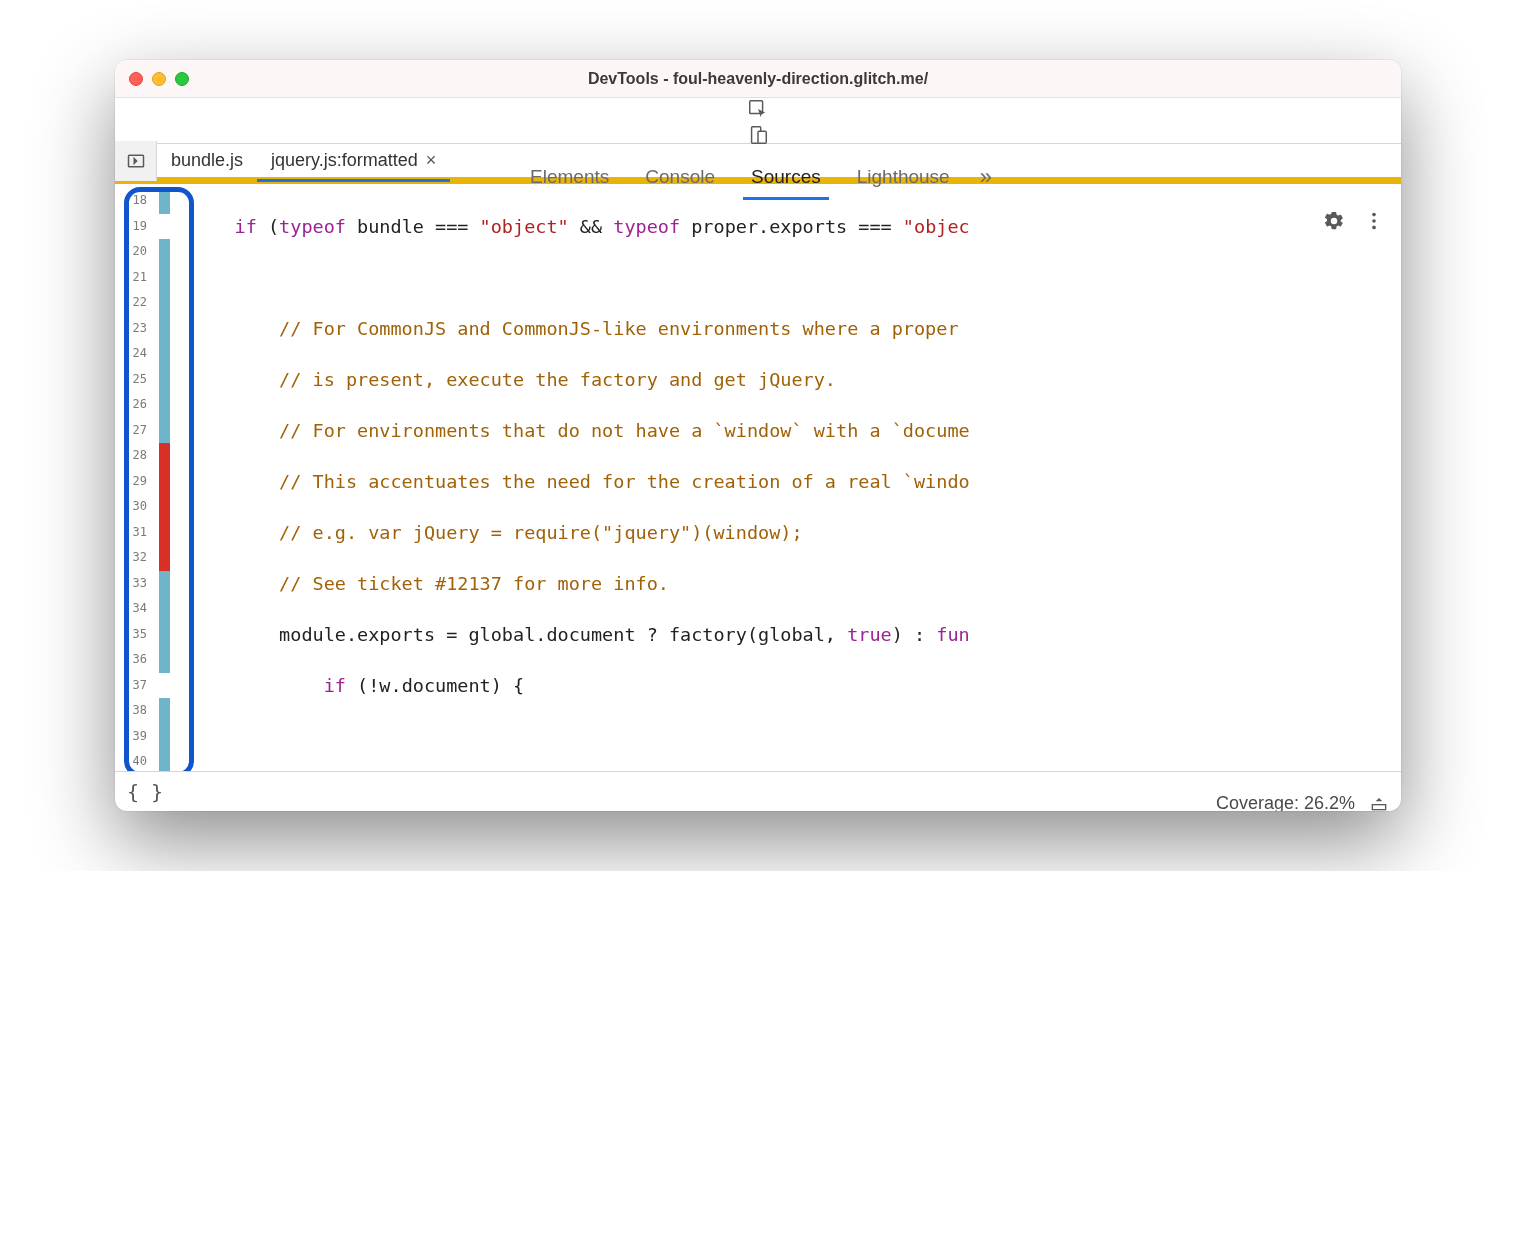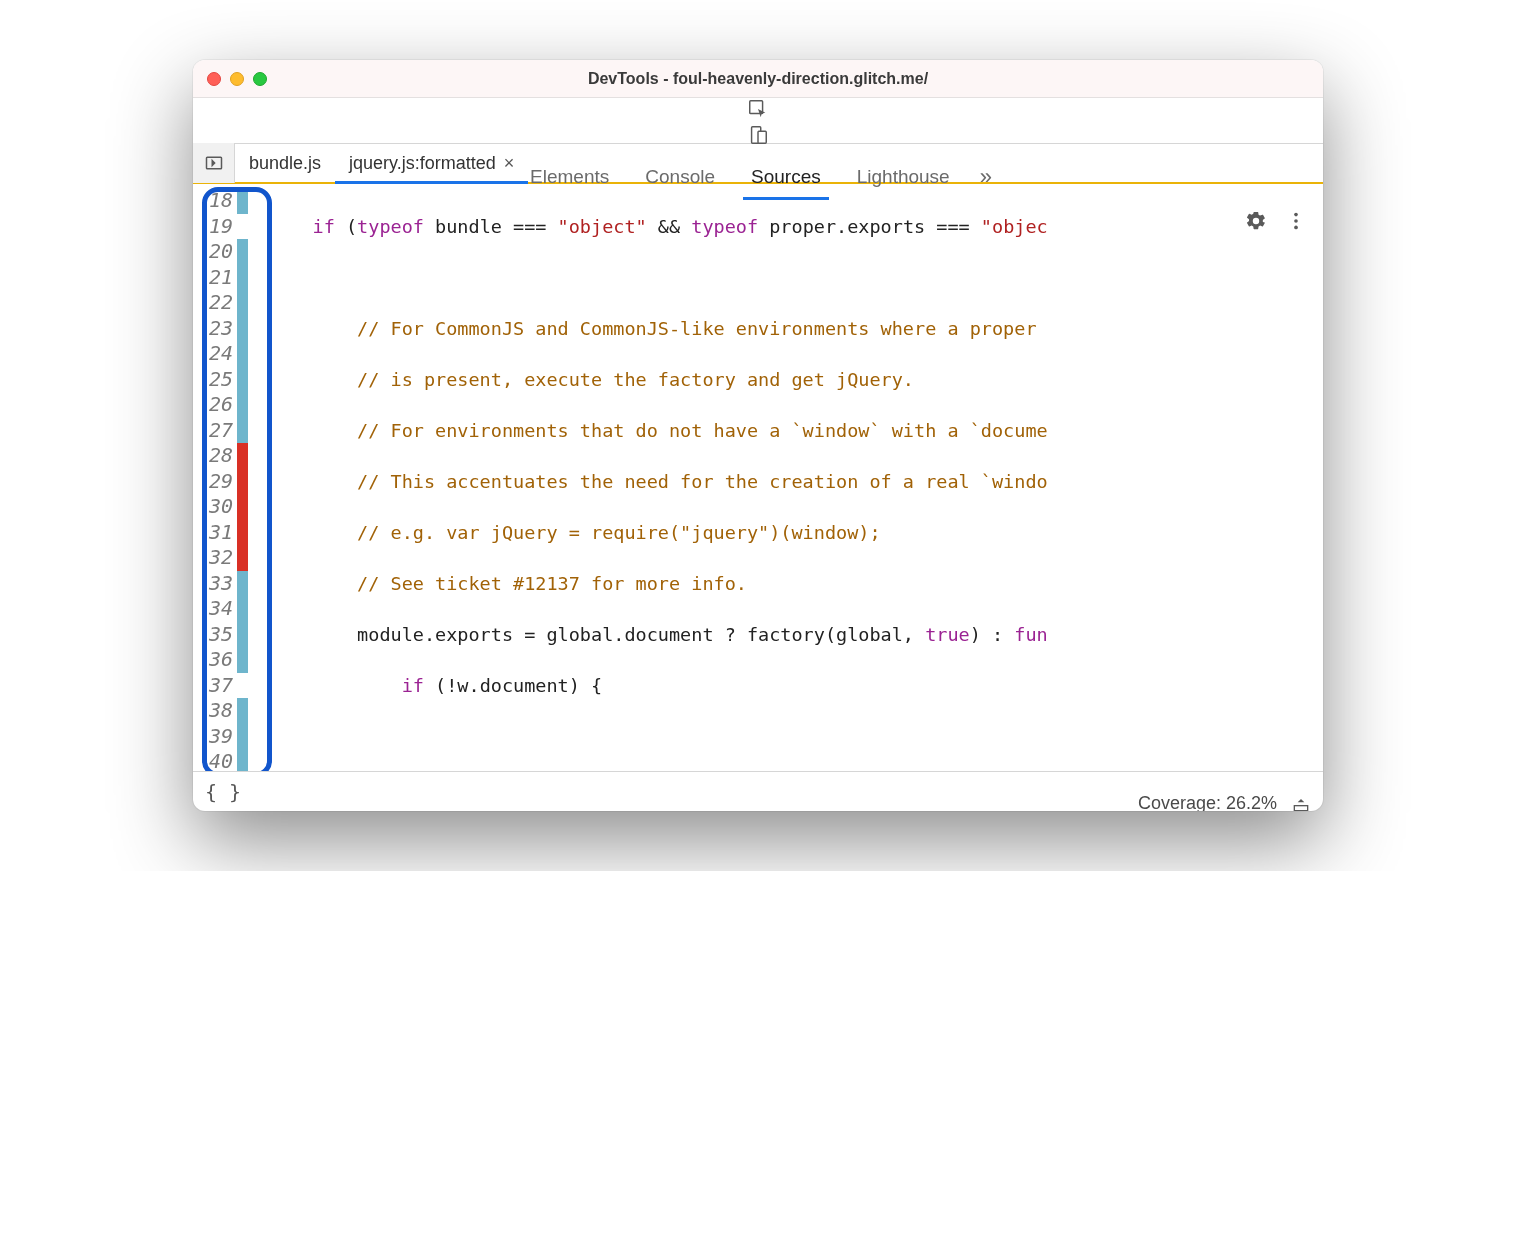--- a/index.html
+++ b/index.html
@@ -4,21 +4,21 @@
 <style>
 * { margin: 0; padding: 0; box-sizing: border-box; }
 body {
   font-family: -apple-system, BlinkMacSystemFont, "Segoe UI", Helvetica, Arial, sans-serif;
   background: #fff;
   padding: 60px;
   display: flex;
   justify-content: center;
 }
 .window {
-  width: 1130px;
+  width: 1286px;
   background: #fff;
   border-radius: 12px;
   box-shadow: 0 30px 80px rgba(0,0,0,0.45), 0 0 0 1px rgba(0,0,0,0.05);
   overflow: hidden;
 }
 .titlebar {
   height: 38px;
   background: #fdf6f6;
   display: flex;
   align-items: center;
@@ -73,21 +73,21 @@
   position: absolute;
   bottom: 0; left: 10px; right: 10px;
   height: 3px; background: #1a73e8;
 }
 .more-chevrons { color: #6b6b6b; font-size: 22px; padding: 0 12px; }
 .toolbar-right { display: flex; align-items: center; gap: 6px; margin-left: auto; }
 .file-tabs {
   height: 40px;
   display: flex;
   align-items: center;
-  border-bottom: 2px solid #eab308;
+  border-bottom: 7px solid #eab308;
   padding-left: 0;
 }
 .sidebar-toggle {
   width: 42px; height: 40px;
   display: flex;
   align-items: center;
   justify-content: center;
   background: #f1f1f1;
   border-right: 1px solid #d6d6d6;
 }
@@ -119,21 +119,21 @@
 }
 .gutter {
   display: flex;
   flex-direction: column;
   text-align: right;
   color: #7a7a7a;
   user-select: none;
   padding-top: 4px;
 }
 .gutter-row { display: flex; height: 25.5px; align-items: center; }
-.lineno { width: 44px; padding-right: 4px; font-size: 20px; font-style: italic; }
+.lineno { width: 44px; padding-right: 12px; font-size: 12px; }
 .cov { width: 11px; height: 25.5px; }
 .cov.blue { background: #6eb5cc; }
 .cov.red { background: #d93025; }
 .highlight-ring {
   position: absolute;
   left: 9px;
   top: 3px;
   width: 70px;
   height: 590px;
   border: 5px solid #1155cc;
@@ -157,21 +157,21 @@
   height: 40px;
   border-top: 1px solid #d6d6d6;
   display: flex;
   align-items: center;
   padding: 0 12px;
   font-size: 18px;
   color: #4a4a4a;
 }
 .footer-left { display:flex; align-items:center; gap:8px; }
 .braces { font-family: monospace; font-size: 20px; color: #555; }
-.footer-right { margin-left: auto; display: flex; align-items: center; gap: 14px; margin-top: 24px; }
+.footer-right { margin-left: auto; display: flex; align-items: flex-start; gap: 14px; margin-top: 24px; }
 .expand-icon svg { display:block; }
 </style>
 </head>
 <body>
 
 <div class="window">
 
   <div class="titlebar">
     <div class="traffic">
       <div class="dot red"></div>

